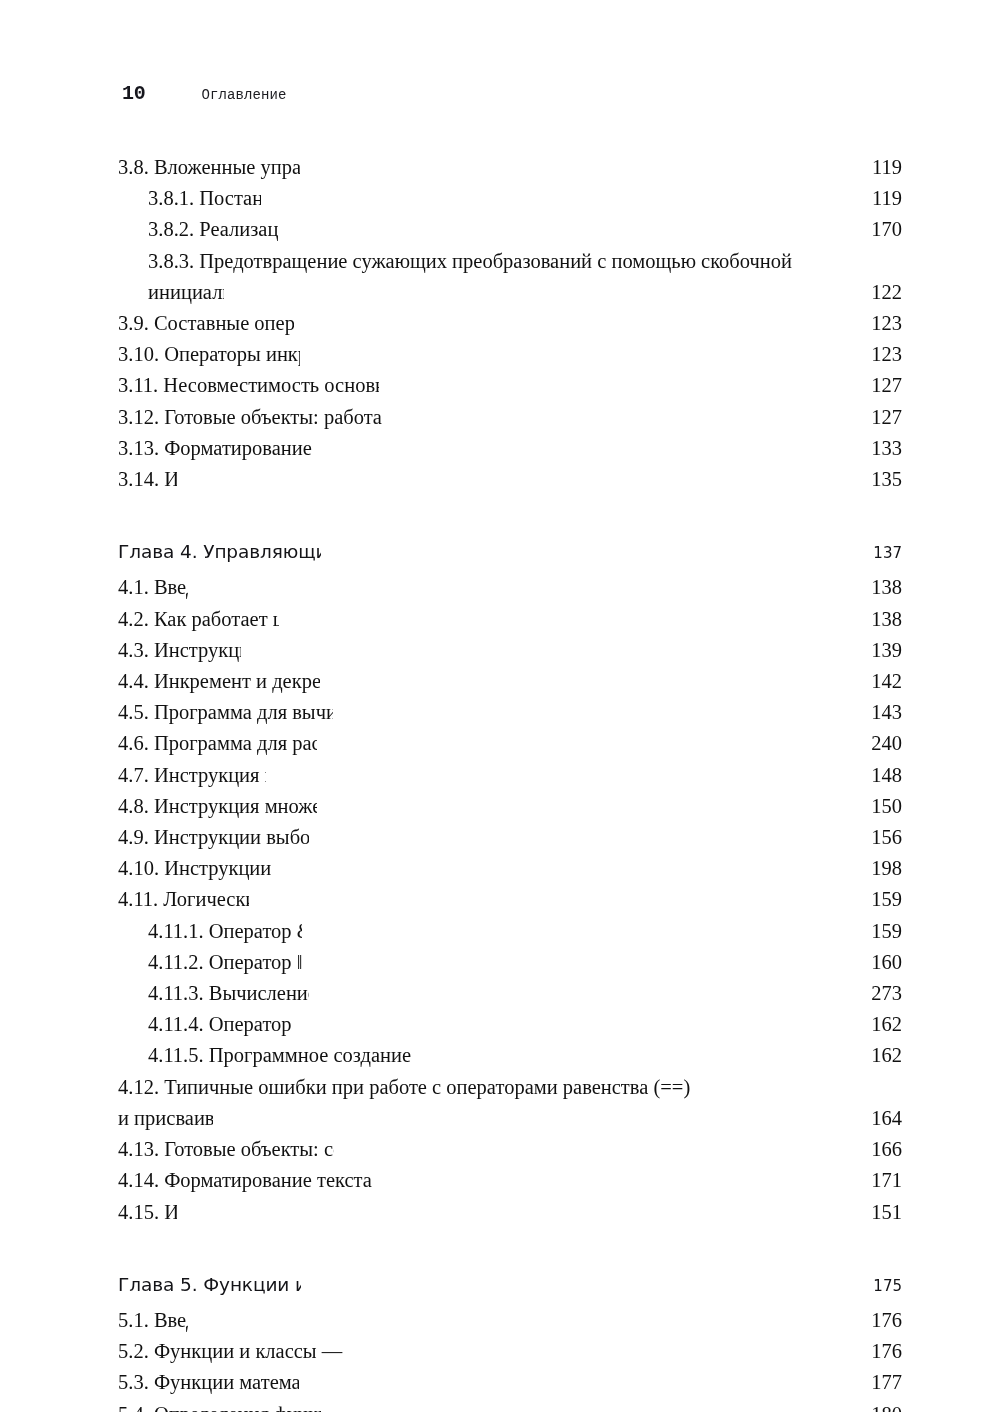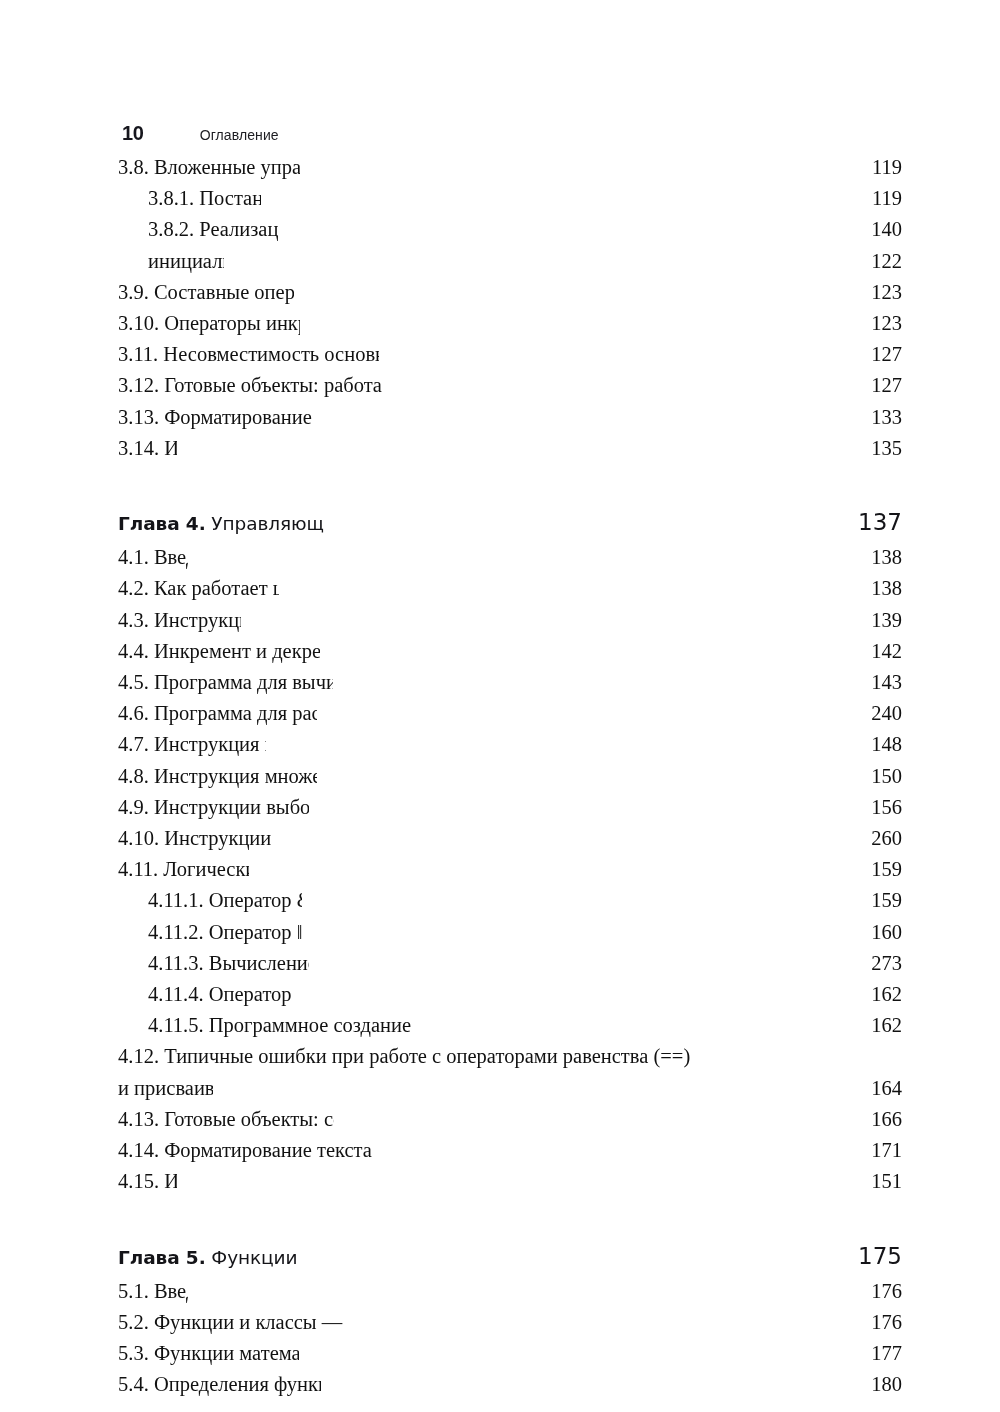--- a/index.html
+++ b/index.html
@@ -22,22 +22,21 @@
     background: #ffffff;
   }
 
   
   .running-head {
     position: absolute;
     left: 122px;
     top: 82px;
     display: flex;
     align-items: baseline;
-    font-family: Liberation Sans, sans-serif;
-    margin-top: 40px;
+    font-family: Liberation Mono, monospace;
   }
   .folio {
     font-size: 20px;
     font-weight: 700;
     letter-spacing: -0.3px;
     color: #16161d;
   }
   .head-title {
     margin-left: 56px;
     font-size: 14px;
@@ -111,32 +110,32 @@
 
   
   .chapter {
     font-family: "DejaVu Sans", sans-serif;
     font-size: 18.5px;
     line-height: 31.2px;
     color: #141418;
   }
   .chapter .label { letter-spacing: -0.1px; }
   .chapter .chapter-num {
-    font-weight: 700;
+    font-weight: 400;
   }
   .chapter .leader {
     font-family: "Liberation Serif", serif;
     font-size: 19px;
     letter-spacing: 1.15px;
     color: #4a4a4a;
     top: -2px;
   }
   .chapter .page-num {
     font-family: "DejaVu Sans", sans-serif;
-    font-size: 23px;
+    font-size: 15px;
     margin-top: 13px;
   }
 
   
   .gap-before-chapter { margin-top: 30px; }
   .gap-after-chapter  { margin-top: 3px; }
 </style>
 </head>
 <body>
 
@@ -159,24 +158,25 @@
         <div class="row">
           <span class="label">3.8.1. Постановка задачи</span>
           <span class="leader"></span>
           <span class="page-num">119</span>
         </div>
       </div>
       <div class="toc-entry lvl-2">
         <div class="row">
           <span class="label">3.8.2. Реализация программы</span>
           <span class="leader"></span>
-          <span class="page-num">140</span>
-        </div>
-      </div>
-      <div class="toc-entry lvl-2">
+          <span class="page-num">170</span>
+        </div>
+      </div>
+      <div class="toc-entry lvl-2">
+        <span class="wrap-line-1">3.8.3. Предотвращение сужающих преобразований с помощью скобочной</span>
         <div class="row">
           <span class="label">инициализации</span>
           <span class="leader"></span>
           <span class="page-num">122</span>
         </div>
       </div>
       <div class="toc-entry lvl-1">
         <div class="row">
           <span class="label">3.9. Составные операторы присваивания</span>
           <span class="leader"></span>
@@ -285,21 +285,21 @@
         <div class="row">
           <span class="label">4.9. Инструкции выбора с инициализаторами</span>
           <span class="leader"></span>
           <span class="page-num">156</span>
         </div>
       </div>
       <div class="toc-entry lvl-1">
         <div class="row">
           <span class="label">4.10. Инструкции break и continue</span>
           <span class="leader"></span>
-          <span class="page-num">260</span>
+          <span class="page-num">198</span>
         </div>
       </div>
       <div class="toc-entry lvl-1">
         <div class="row">
           <span class="label">4.11. Логические операторы</span>
           <span class="leader"></span>
           <span class="page-num">159</span>
         </div>
       </div>
       <div class="toc-entry lvl-2">

